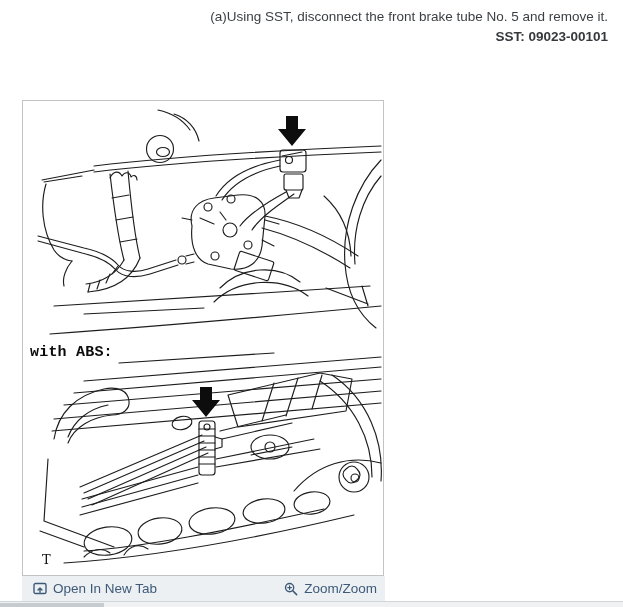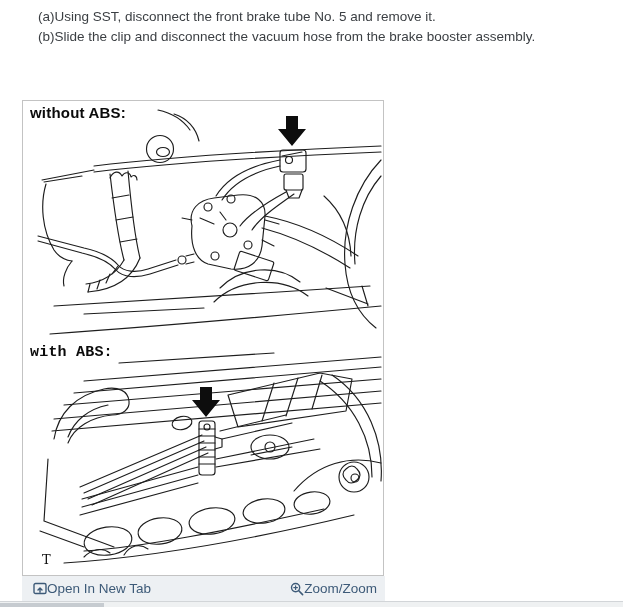--- a/index.html
+++ b/index.html
@@ -5,21 +5,21 @@
   html,body{margin:0;padding:0;}
   body{
     width:623px;height:607px;position:relative;overflow:hidden;
     background:#ffffff;
     font-family:"Liberation Sans", sans-serif;
     -webkit-font-smoothing:antialiased;
   }
   
   .instructions{
     position:absolute;left:38px;top:7px;width:570px;
-    font-size:13.5px;line-height:19.5px;color:#3b3f43;
+    font-size:13.5px;line-height:19.5px;color:#3b3f43;text-align:right;
   }
   .instructions .sst{font-weight:bold;padding-left:19px;color:#35393d;}
   
   .figure-panel{
     position:absolute;left:22px;top:100px;width:362px;height:476px;
     border:1px solid #c3c3c3;background:#ffffff;box-sizing:border-box;
   }
   .fig-label{
     position:absolute;left:7px;
     font-size:15px;font-weight:bold;color:#0b0b0b;letter-spacing:.2px;
@@ -37,44 +37,43 @@
   .ln{fill:none;stroke:#1d1d1d;stroke-width:1.15;stroke-linecap:round;stroke-linejoin:round;}
   .fillb{fill:#0d0d0d;stroke:none;}
   
   .action-bar{
     position:absolute;left:22px;top:576px;width:363px;height:25px;
     background:#edf0f3;box-sizing:border-box;
     display:flex;align-items:center;justify-content:space-between;
     padding:0 8px 0 11px;
   }
   .link{
-    display:flex;align-items:center;gap:0;
+    display:flex;align-items:center;gap:6px;
     color:#3d5a78;font-size:13.5px;cursor:pointer;white-space:nowrap;
   }
   .link svg{display:block;}
   
   .hscroll-track{
     position:absolute;left:0;top:601px;width:623px;height:6px;
     background:#eff1f2;border-top:1px solid #d2d5d8;box-sizing:border-box;
   }
   .hscroll-thumb{
     position:absolute;left:0;top:1px;width:104px;height:5px;background:#c6cbd0;
   }
 </style>
 </head>
 <body>
 
 <div class="instructions">
   <div>(a)Using SST, disconnect the front brake tube No. 5 and remove it.</div>
-  <div>(b)Slide the clip and disconnect the vacuum hose from the brake booster assembly.</div>
+  <div class="sst">SST: 09023-00101</div>
 </div>
 
 <div class="figure-panel">
 
-  <div class="fig-label without">without ABS:</div>
 
   <div class="drawing one">
     <svg width="358" height="232" viewBox="0 0 358 232">
 
       <path class="ln" d="M70 58 C 160 47 260 42 357 38"></path>
       <path class="ln" d="M70 64 C 160 53 260 48 357 44"></path>
       <path class="ln" d="M18 72 L 70 62"></path>
 
       <path class="ln" d="M150 6 C 163 10 172 20 175 33"></path>
       <path class="ln" d="M134 2 C 148 5 159 12 166 22"></path>

